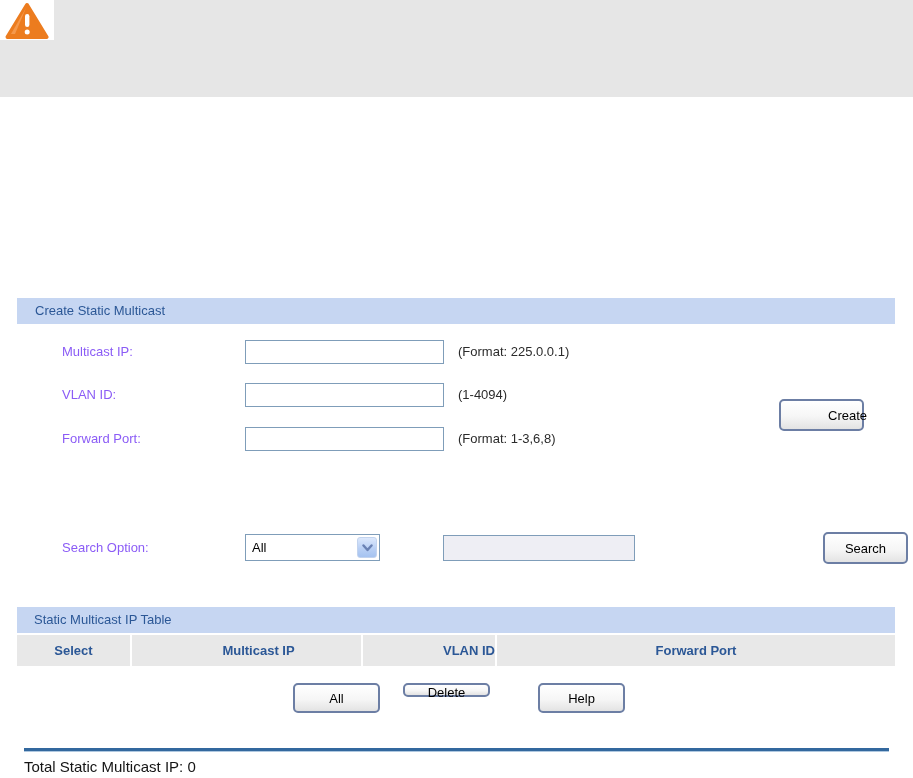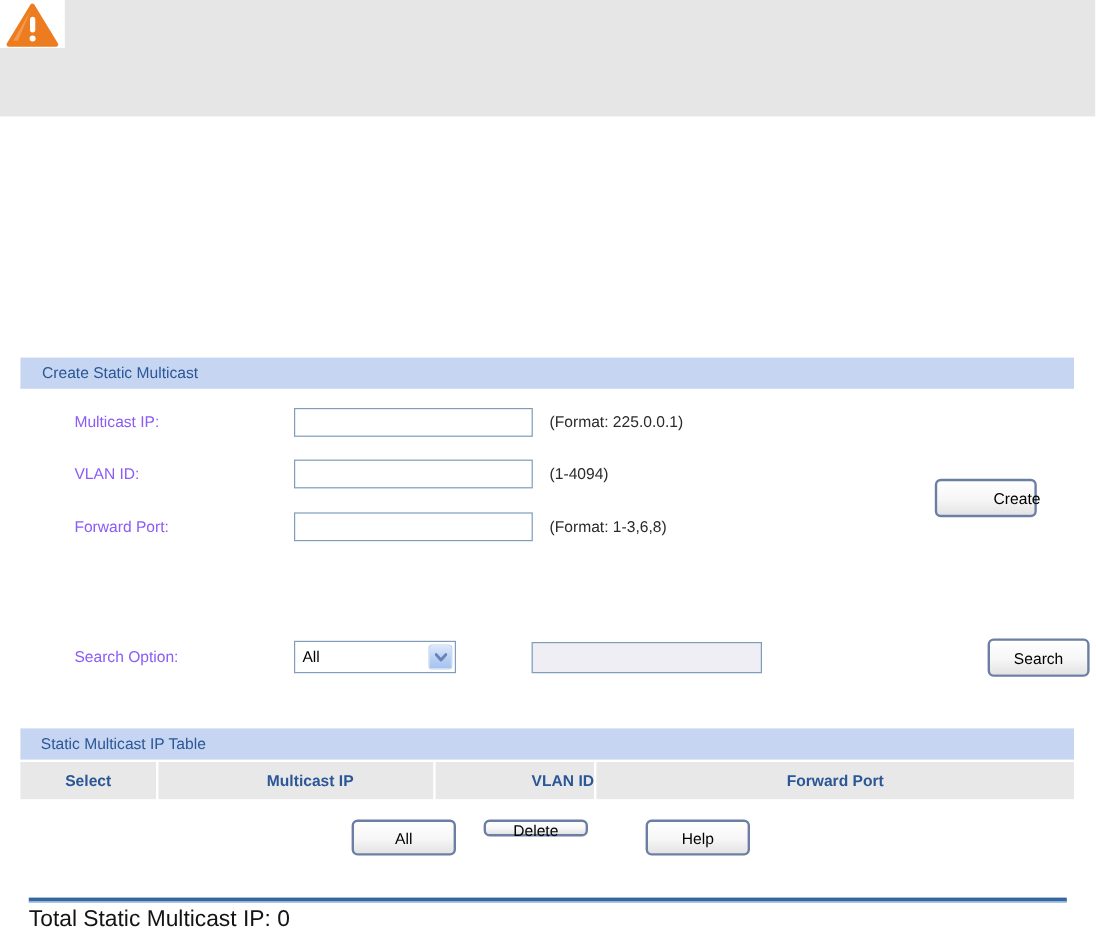--- a/index.html
+++ b/index.html
@@ -76,21 +76,21 @@
     background:#e8e8e8; color:#2b5796; line-height:31px; text-align:center;
     font-size:13px;
   }
   .col-select { width:113px; } .col-mip { width:205px;padding-left:24px; }
   .col-vlan { width:132px;text-align:right; } .col-fwd { flex:1; }
 
   
   #divider { left:24px; top:748px; width:865px; height:3px;
     background:#33689e; border-bottom:1px solid #afc8e0; }
   #summary { left:24px; top:757px; height:20px; line-height:20px;
-    color:#141414; font-size:19px;text-align:center; }
+    color:#141414; font-size:15px;text-align:center; }
 </style>
 </head>
 <body>
 
 <div id="page">
 
   <div id="banner" class="abs">
     <div id="icon-box" class="abs">
       <svg width="44" height="38" viewBox="0 0 44 38">
         <path d="M22 3 L41.5 35 L2.5 35 Z" fill="#ec7c1f" stroke="#ec7c1f" stroke-width="4" stroke-linejoin="round"></path>

